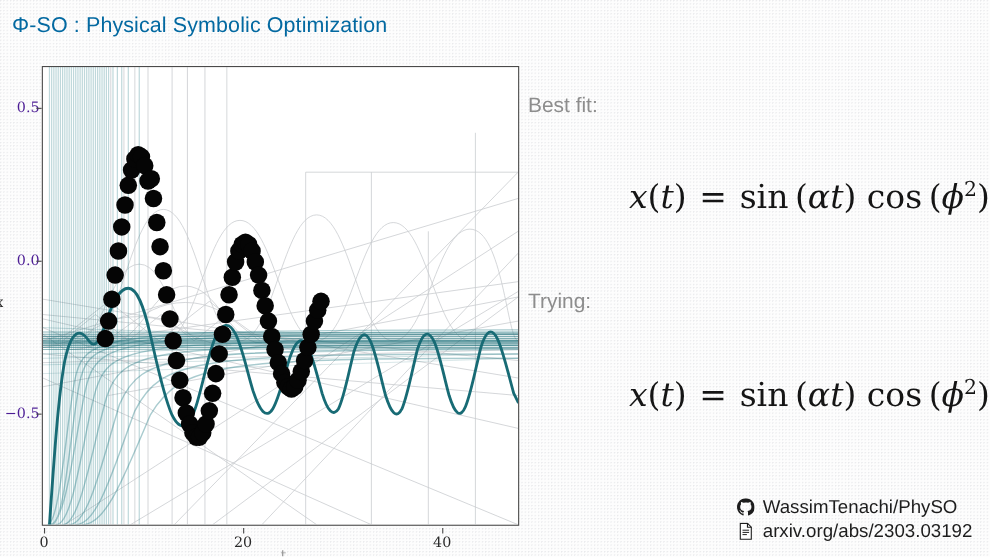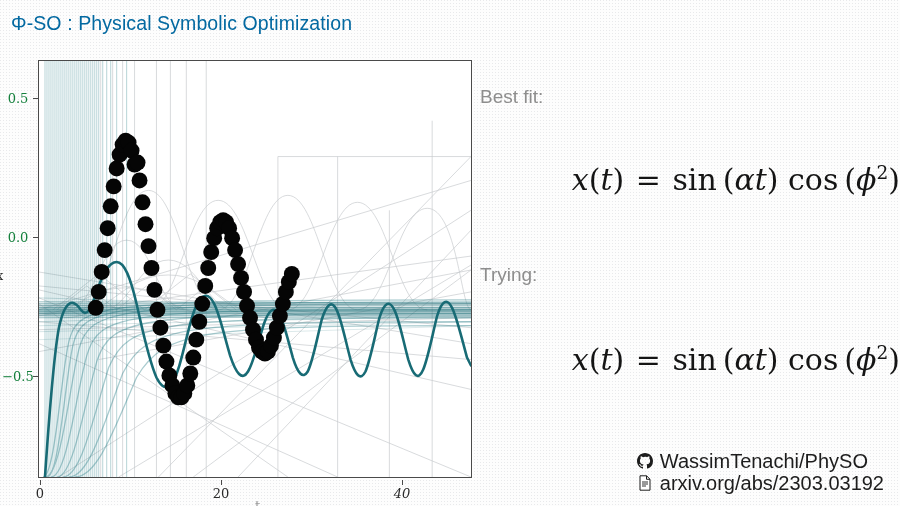--- a/index.html
+++ b/index.html
@@ -51,24 +51,24 @@
     box-sizing: border-box;
     overflow: hidden;
   }
   #plot-svg { display: block; width: 100%; height: 100%; }
 
   
   .ytick {
     position: absolute;
     right: 0px;
     width: 36px;
-    text-align: center;
+    text-align: right;
     font-family: "DejaVu Serif", serif;
     font-size: 13px;
-    color: #15803d;
+    color: #4c1d95;
   }
   #y-axis-labels { position: absolute; left: 0; top: 8px; width: 36px; height: 418px; }
   .ytick-mark {
     position: absolute;
     left: 33px;
     width: 5px;
     height: 1.2px;
     background: #4a4a4a;
   }
   #x-axis-labels { position: absolute; left: 38px; top: 428px; width: 434px; height: 30px; }
@@ -150,21 +150,21 @@
     position: absolute;
     right: 16px;
     bottom: 12px;
     text-align: left;
   }
   .footer-row {
     display: flex;
     align-items: center;
     gap: 7px;
     height: 22px;
-    font-size: 20px;
+    font-size: 17px;
     color: #1d1d1d;
     font-family: "Liberation Sans", sans-serif;
   }
   .footer-icon {
     width: 16px;
     height: 16px;
     flex: 0 0 16px;
     display: block;
   }
 </style>
@@ -408,21 +408,21 @@
       </g>
     </svg>
   </div>
 
   <div id="x-axis-labels">
     <div class="xtick-mark" style="left:2px;"></div>
     <div class="xtick" style="left:2px;">0</div>
     <div class="xtick-mark" style="left:183px;"></div>
     <div class="xtick" style="left:183px;">20</div>
     <div class="xtick-mark" style="left:364px;"></div>
-    <div class="xtick" style="left:364px;font-style:italic;">40</div>
+    <div class="xtick" style="left:364px;">40</div>
   </div>
 </div>
 
 <div id="x-axis-title">t</div>
 
 <div id="info-panel">
 
   <div class="panel-label" id="best-fit-label">Best fit:</div>
 
   <div class="formula" id="best-fit-formula">

